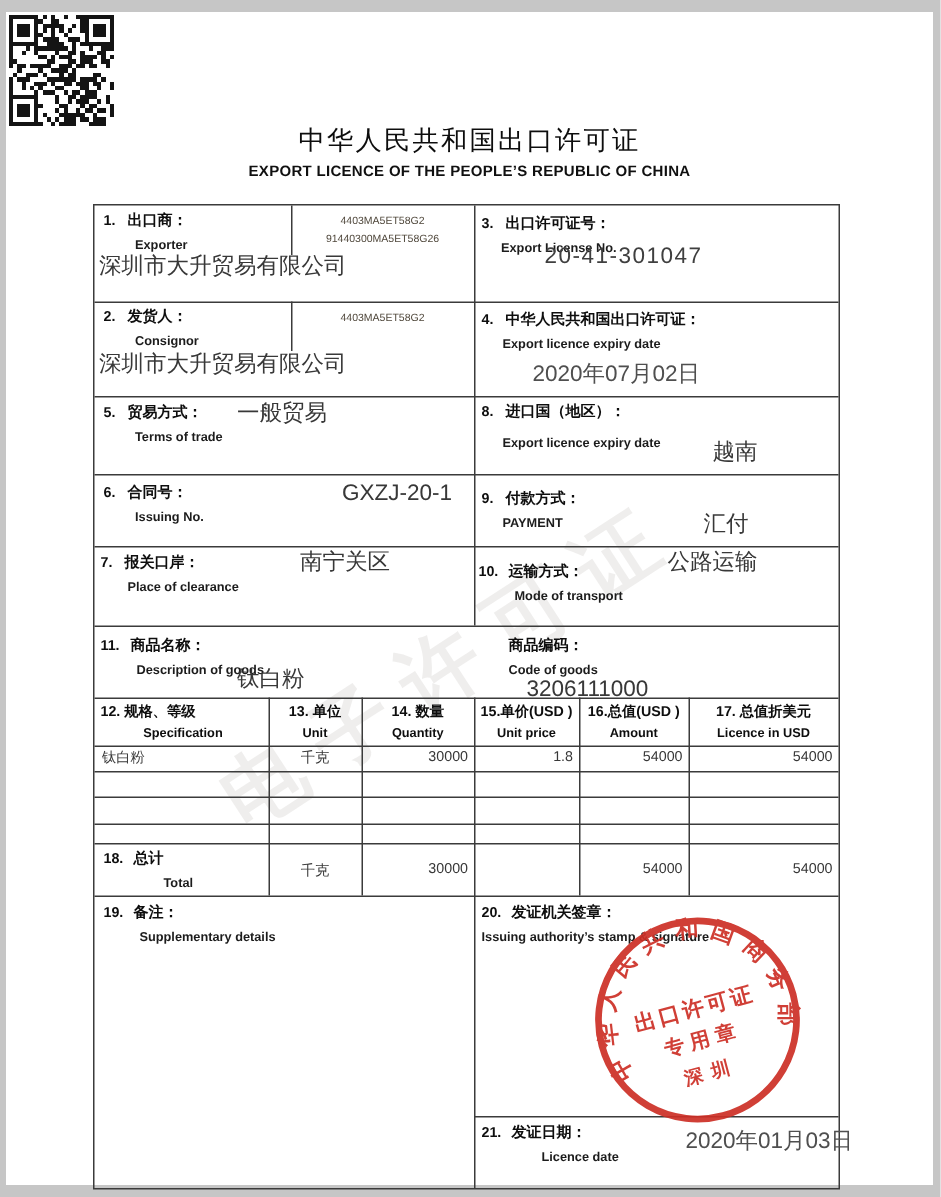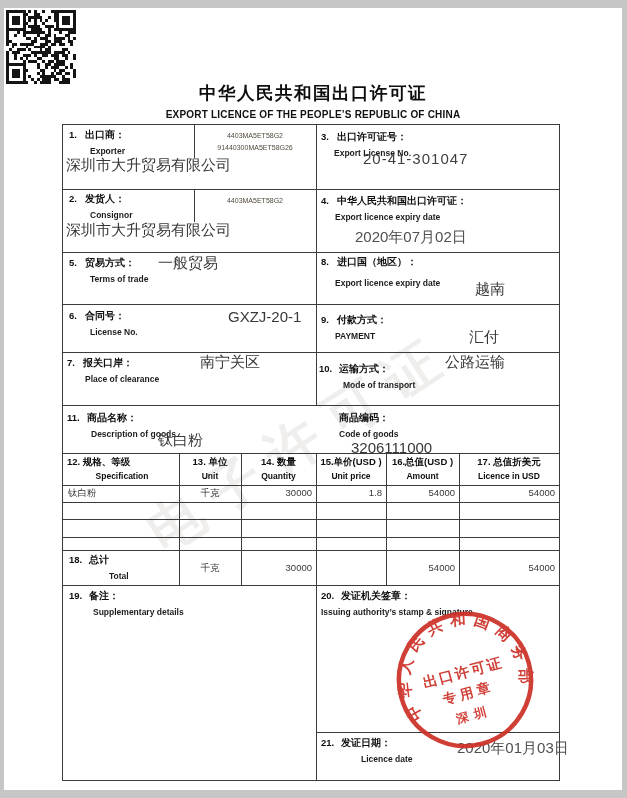--- a/index.html
+++ b/index.html
@@ -10,32 +10,32 @@
     -webkit-font-smoothing:antialiased;
   }
   .page{position:absolute;left:4px;top:8px;width:618px;height:782px;background:#ffffff}
 
   
   .qr{position:absolute;left:2px;top:2px;width:70px;height:74px}
   .qr svg{width:100%;height:100%;display:block}
 
   
   .title{position:absolute;top:73px;left:0;width:100%;text-align:center;
-         font-size:17.5px;font-weight:bold;color:#0d0d0d;letter-spacing:1.5px}
+         font-size:17.5px;font-weight:normal;color:#0d0d0d;letter-spacing:1.5px}
   .subtitle{position:absolute;top:101px;left:0;width:100%;text-align:center;
             font-size:10px;font-weight:bold;color:#101010;letter-spacing:.2px}
 
   
   .watermark{position:absolute;left:130px;top:500px;z-index:0;white-space:nowrap;
              font-size:54px;font-weight:bold;letter-spacing:16px;
              color:rgba(125,118,105,0.12);
              transform:rotate(-33deg);transform-origin:left top}
 
   
-  .tbl{position:absolute;left:58px;top:116px;width:496px;height:655px;
+  .tbl{position:absolute;left:58px;top:128px;width:496px;height:655px;
        border:1px solid #3b3b3b;z-index:1}
   .hl,.vl{position:absolute;background:#3b3b3b}
   .hl{height:1px;left:0;right:0}
   .vl{width:1px}
 
   .fb{position:absolute;white-space:nowrap}
   .l1{font-size:10px;font-weight:bold;color:#0e0e0e}
   .no{display:inline-block;min-width:16px;font-size:9.5px;font-weight:bold;color:#0e0e0e}
   .en{font-size:8.5px;font-weight:bold;color:#1c1c1c;margin:4px 0 0 21px}
   .val{position:absolute;font-size:15px;color:#383838;white-space:nowrap}
@@ -458,21 +458,21 @@
     <div class="val" style="left:95px;top:129px">一般贸易</div>
 
     <div class="fb" style="left:258px;top:130px">
       <div class="l1"><span class="no">8.</span><span>进口国（地区）：</span></div>
       <div class="en" style="margin-top:9px;margin-left:14px">Export licence expiry date</div>
     </div>
     <div class="val" style="left:412px;top:155px">越南</div>
 
     <div class="fb" style="left:6px;top:184px">
       <div class="l1"><span class="no">6.</span><span>合同号：</span></div>
-      <div class="en">License No.</div>
+      <div class="en">Issuing No.</div>
     </div>
     <div class="val" style="left:165px;top:183px">GXZJ-20-1</div>
 
     <div class="fb" style="left:258px;top:188px">
       <div class="l1"><span class="no">9.</span><span>付款方式：</span></div>
       <div class="en" style="margin-left:14px">PAYMENT</div>
     </div>
     <div class="val" style="left:406px;top:203px">汇付</div>
 
     <div class="fb" style="left:4px;top:231px">

